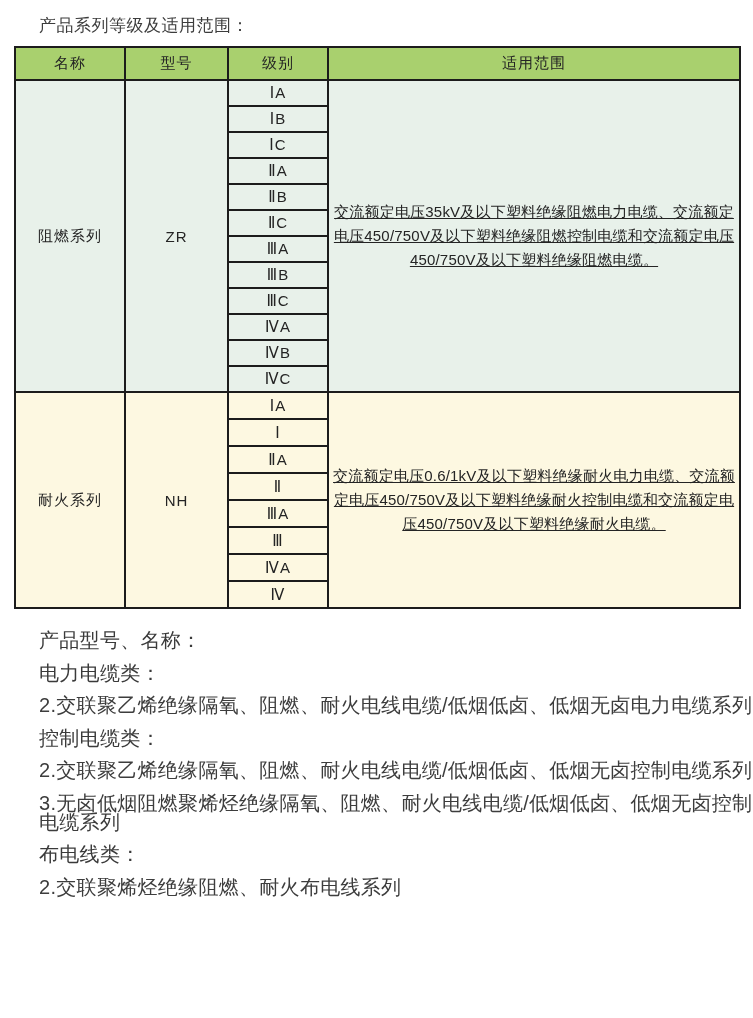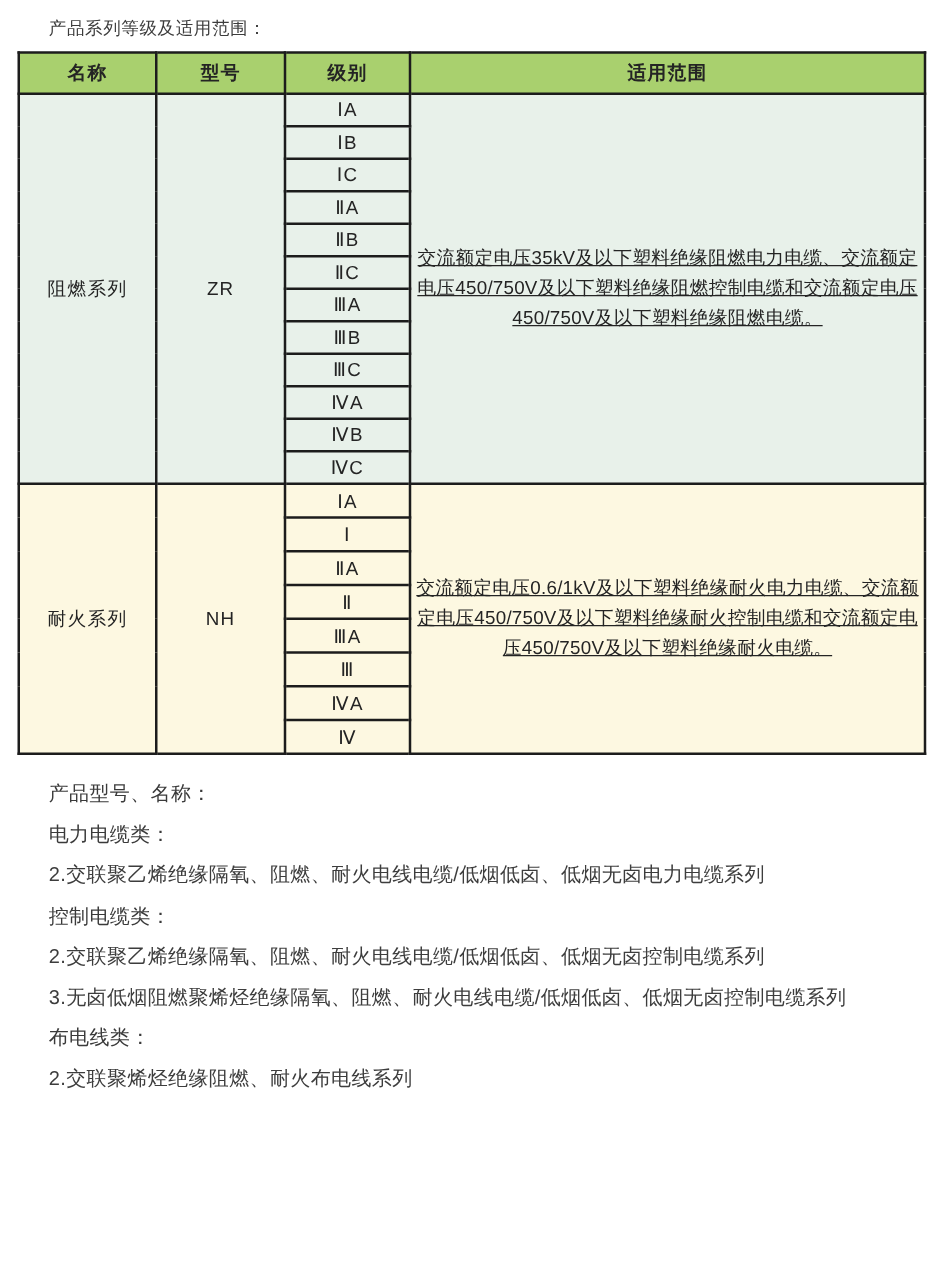--- a/index.html
+++ b/index.html
@@ -14,21 +14,21 @@
   html, body {
     margin: 0; padding: 0;
     width: 753px; height: 1018px;
     background: #ffffff;
     font-family: "Liberation Sans", "DejaVu Sans", sans-serif;
     color: var(--text-dark);
   }
   .doc-title {
     margin: 0;
     padding: 14px 0 9px 39px;
-    font-size: 14px;
+    font-size: 17px;
     color: #3c3c3c;
     letter-spacing: 0.5px;
   }
   table.grade-table {
     border-collapse: collapse;
     margin-left: 14px;
     width: 725px;
     table-layout: fixed;
   }
   table.grade-table th,
@@ -36,21 +36,21 @@
     border: 2px solid var(--border-color);
     text-align: center;
     vertical-align: middle;
     font-size: 15px;
     color: #242424;
     padding: 0;
   }
   table.grade-table th {
     background: var(--header-bg);
     height: 33px;
-    font-weight: bold;
+    font-weight: normal;
     letter-spacing: 1px;
   }
   td.zr { background: var(--zr-bg); }
   td.nh { background: var(--nh-bg); }
   tr.grade-row-zr { height: 26px; }
   tr.grade-row-nh { height: 27px; }
   td.grade-cell { letter-spacing: 1px; }
   td.series-name-cell, td.model-cell { font-size: 15px; letter-spacing: 1px; }
   td.scope-cell {
     text-align: left;
@@ -58,21 +58,21 @@
     font-size: 14.5px;
     line-height: 1.62;
     letter-spacing: 0.2px;
     text-decoration: underline;
   }
   .product-list {
     margin: 22px 0 0 39px;
   }
   .product-list p {
     margin: 0 0 13.5px 0;
-    font-size: 16px;
+    font-size: 20px;
     line-height: 19px;
     color: var(--text-body);
     letter-spacing: 0.3px;
   }
   .product-list p.category { color: #3a3a3a; }
 </style>
 </head>
 <body>
 
 <p class="doc-title">产品系列等级及适用范围：</p>

